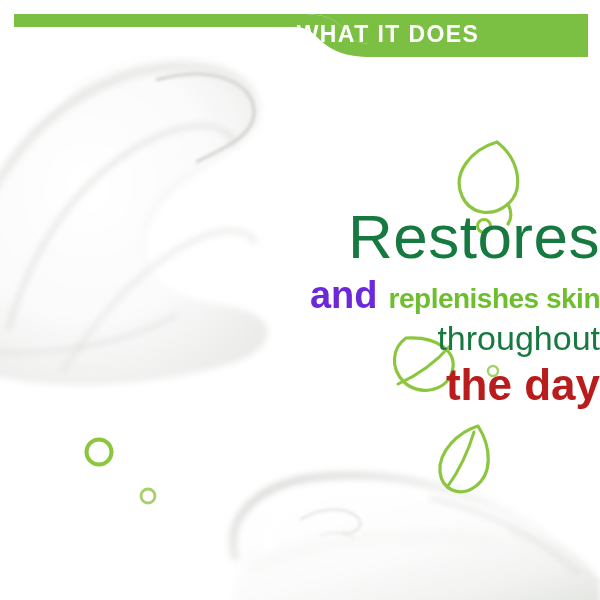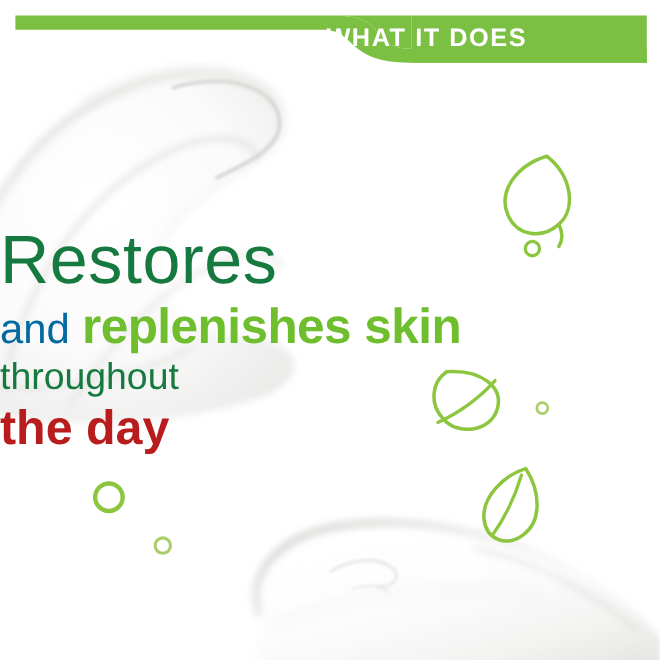--- a/index.html
+++ b/index.html
@@ -53,49 +53,49 @@
     display: inline-block;
     transform: translateX(94px);
   }
 
   
   .headline {
     position: absolute;
     left: 0;
     top: 206px;
     width: 600px;
-    text-align: left;
+    text-align: right;
     line-height: 1.0;
     user-select: none;
   }
   .hl-line {
     display: block;
     white-space: nowrap;
   }
   .hl-1 {
     font-size: 62px;
     font-weight: 300;
     color: #16793f;
     letter-spacing: 0.5px;
     margin-bottom: 6px;
   }
   .hl-2 {
     font-size: 40px;
     margin-bottom: 7px;
     letter-spacing: 0px;
   }
   .hl-2 .soft {
-    font-weight: 400;
-    color: #0369a1;
+    font-weight: 700;
+    color: #6d28d9;
     font-size: 38px;
   }
   .hl-2 .loud {
     font-weight: bold;
     color: #6fbe2e;
-    font-size: 45px;
+    font-size: 28px;
     letter-spacing: -0.5px;
   }
   .hl-3 {
     font-size: 34px;
     font-weight: 300;
     color: #16793f;
     margin-bottom: 8px;
     letter-spacing: 0px;
   }
   .hl-4 {

